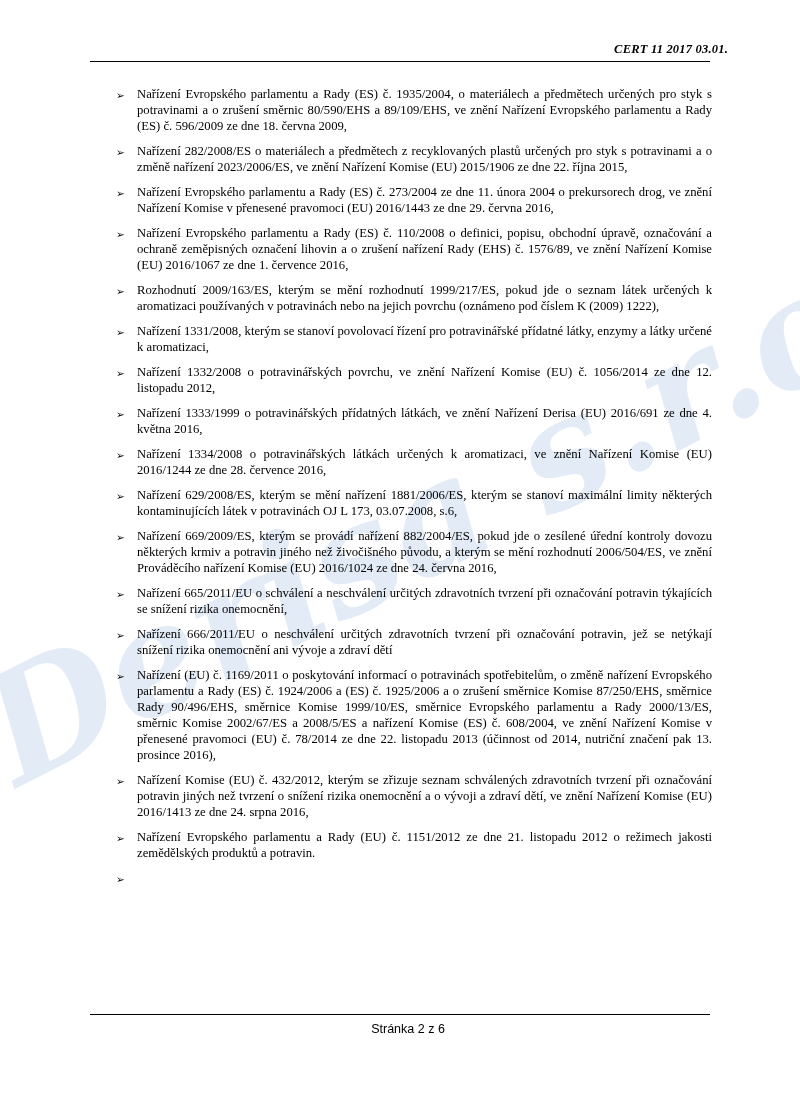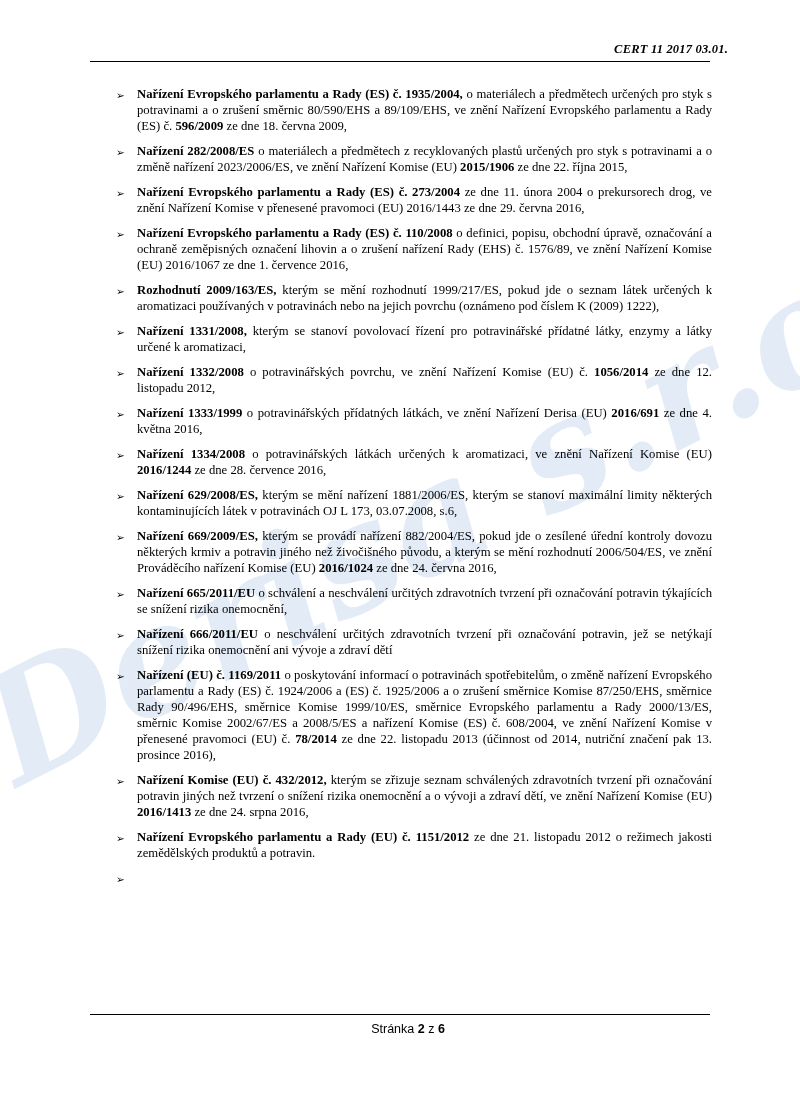--- a/index.html
+++ b/index.html
@@ -42,21 +42,21 @@
     font-size:12.7px;
     line-height:16px;
     text-align:justify;
   }
   .item .bullet {
     position:absolute; left:26px; top:1px;
     font-family:"DejaVu Sans", sans-serif;
     font-size:10.5px;
     text-align:left;
   }
-  .bold { font-weight:bold; }
+  .bold { font-weight:normal; }
   .footer-rule {
     position:absolute; top:1014px; left:90px; right:90px;
     border-top:1.3px solid #000;
   }
   .footer-text {
     position:absolute; top:1022px; left:16px; right:0;
     text-align:center;
     font-size:12.5px;
     font-family:"Liberation Sans", sans-serif;
   }

